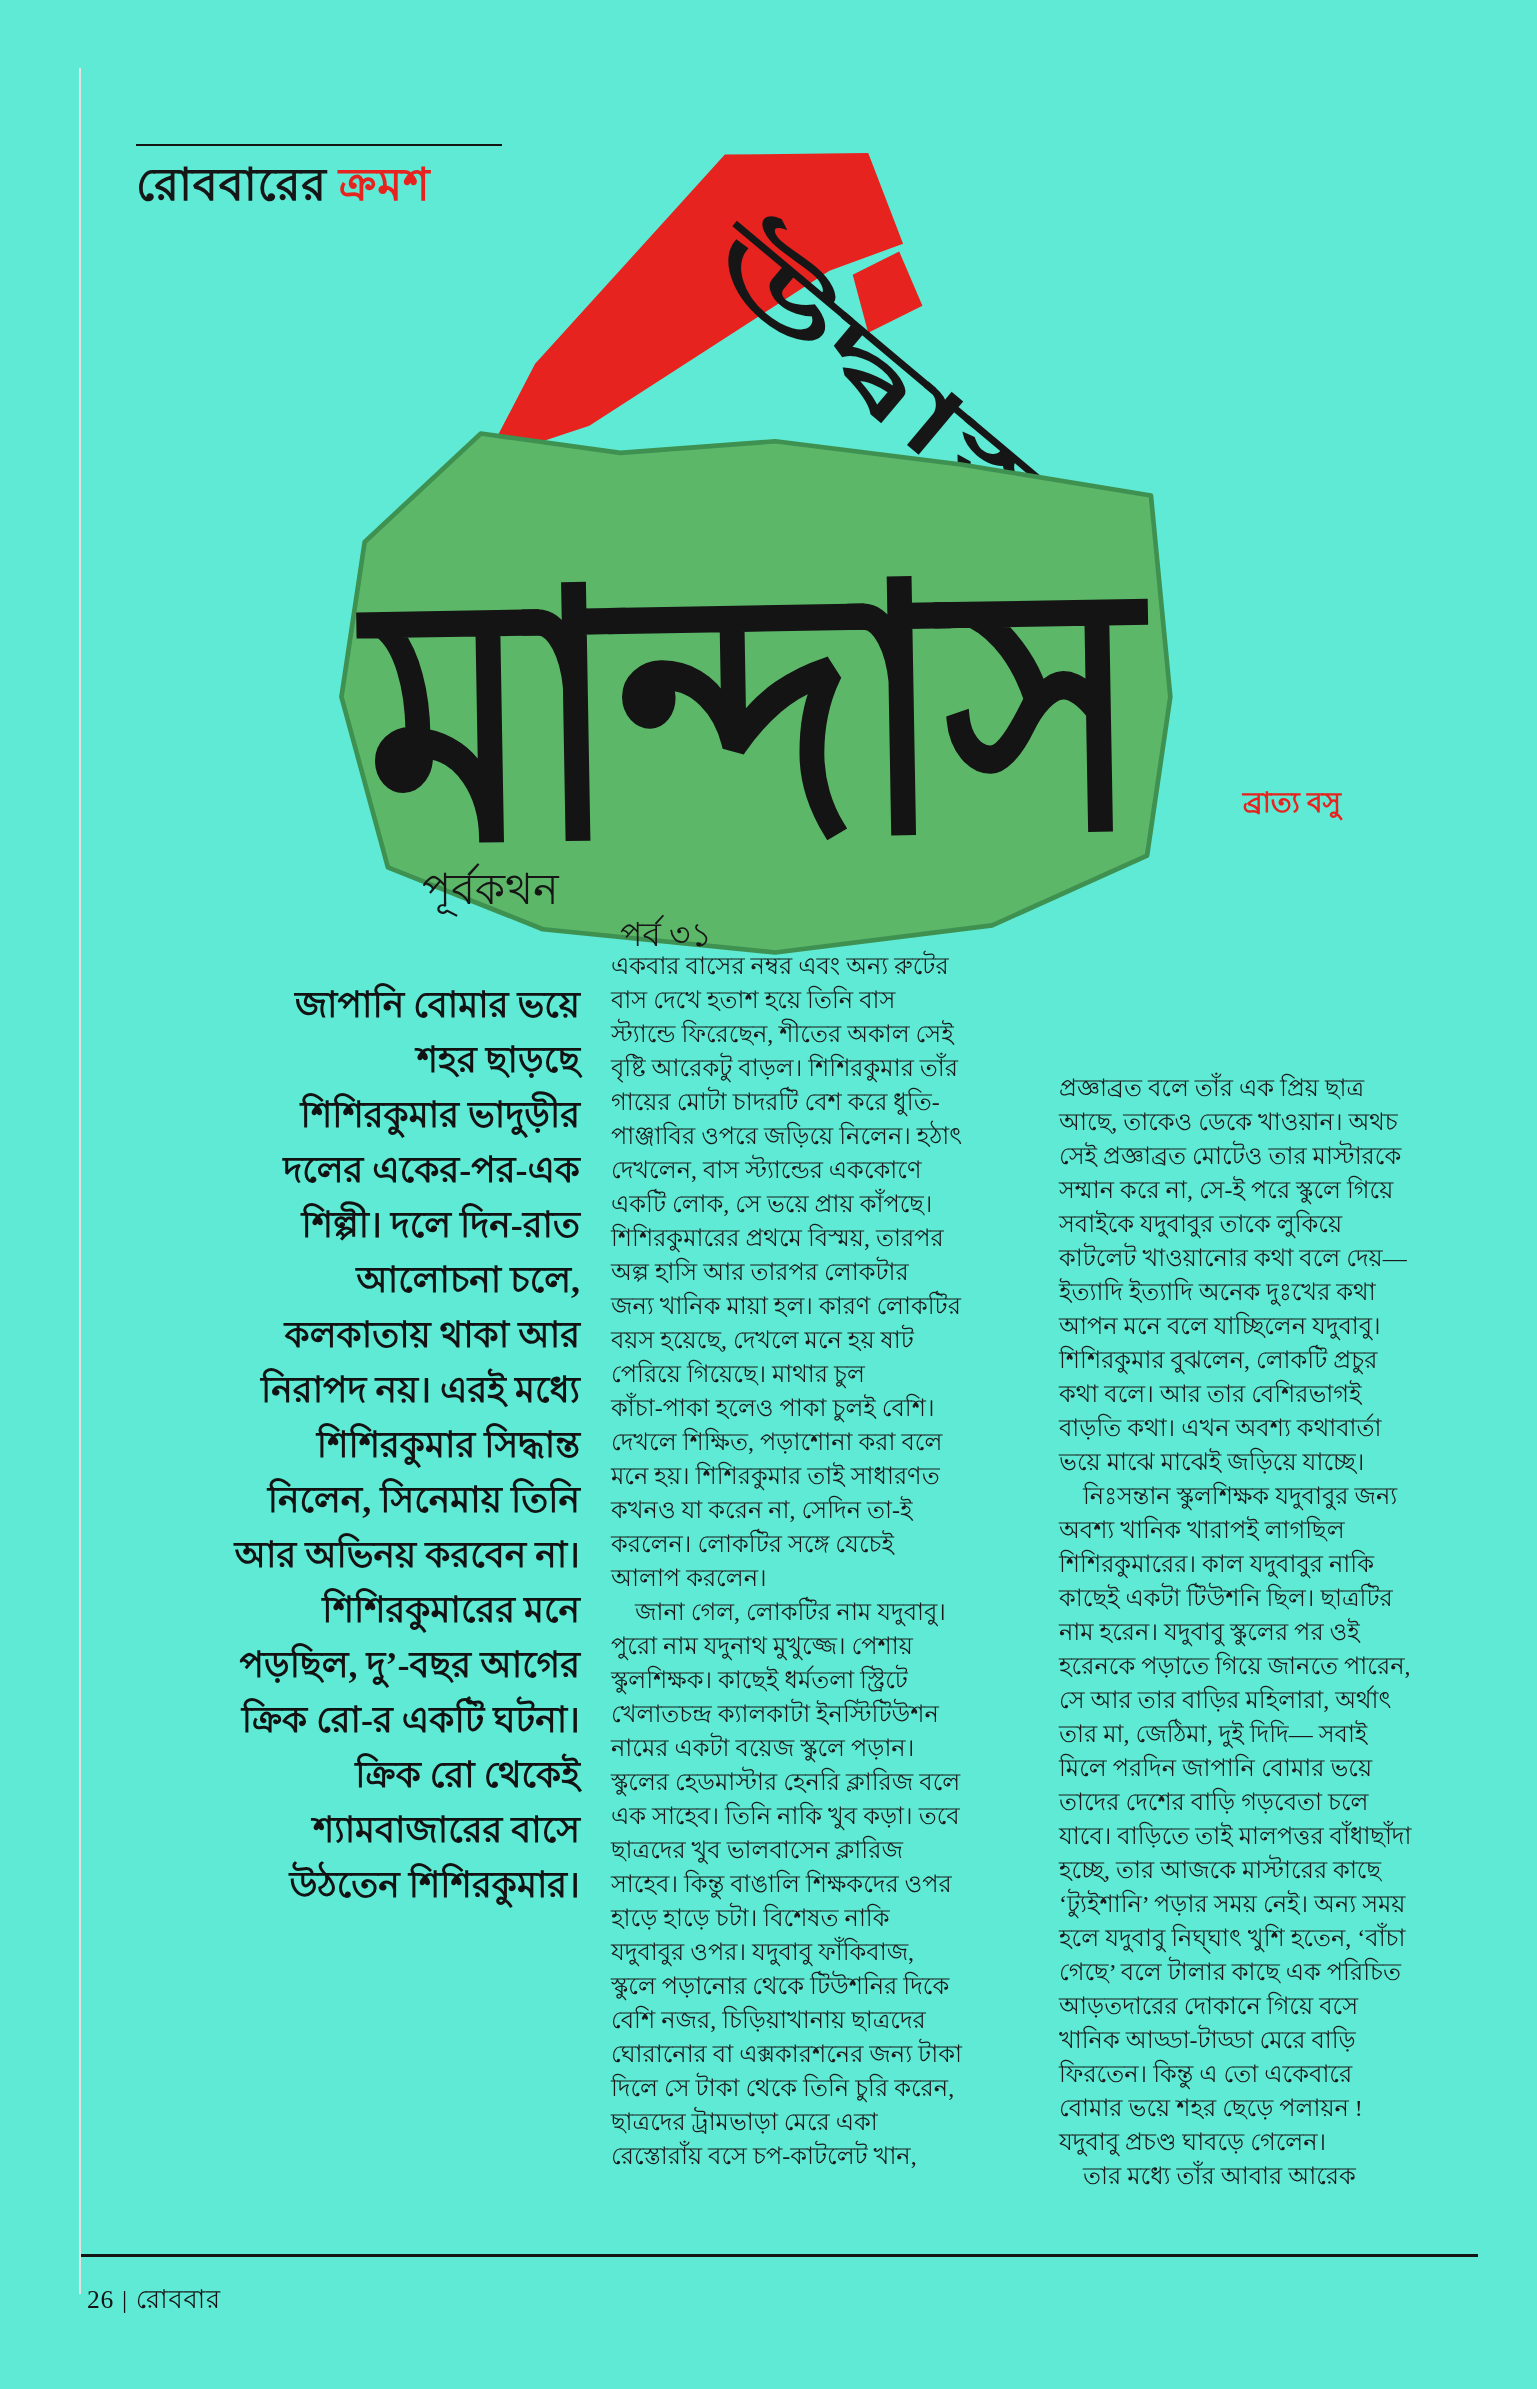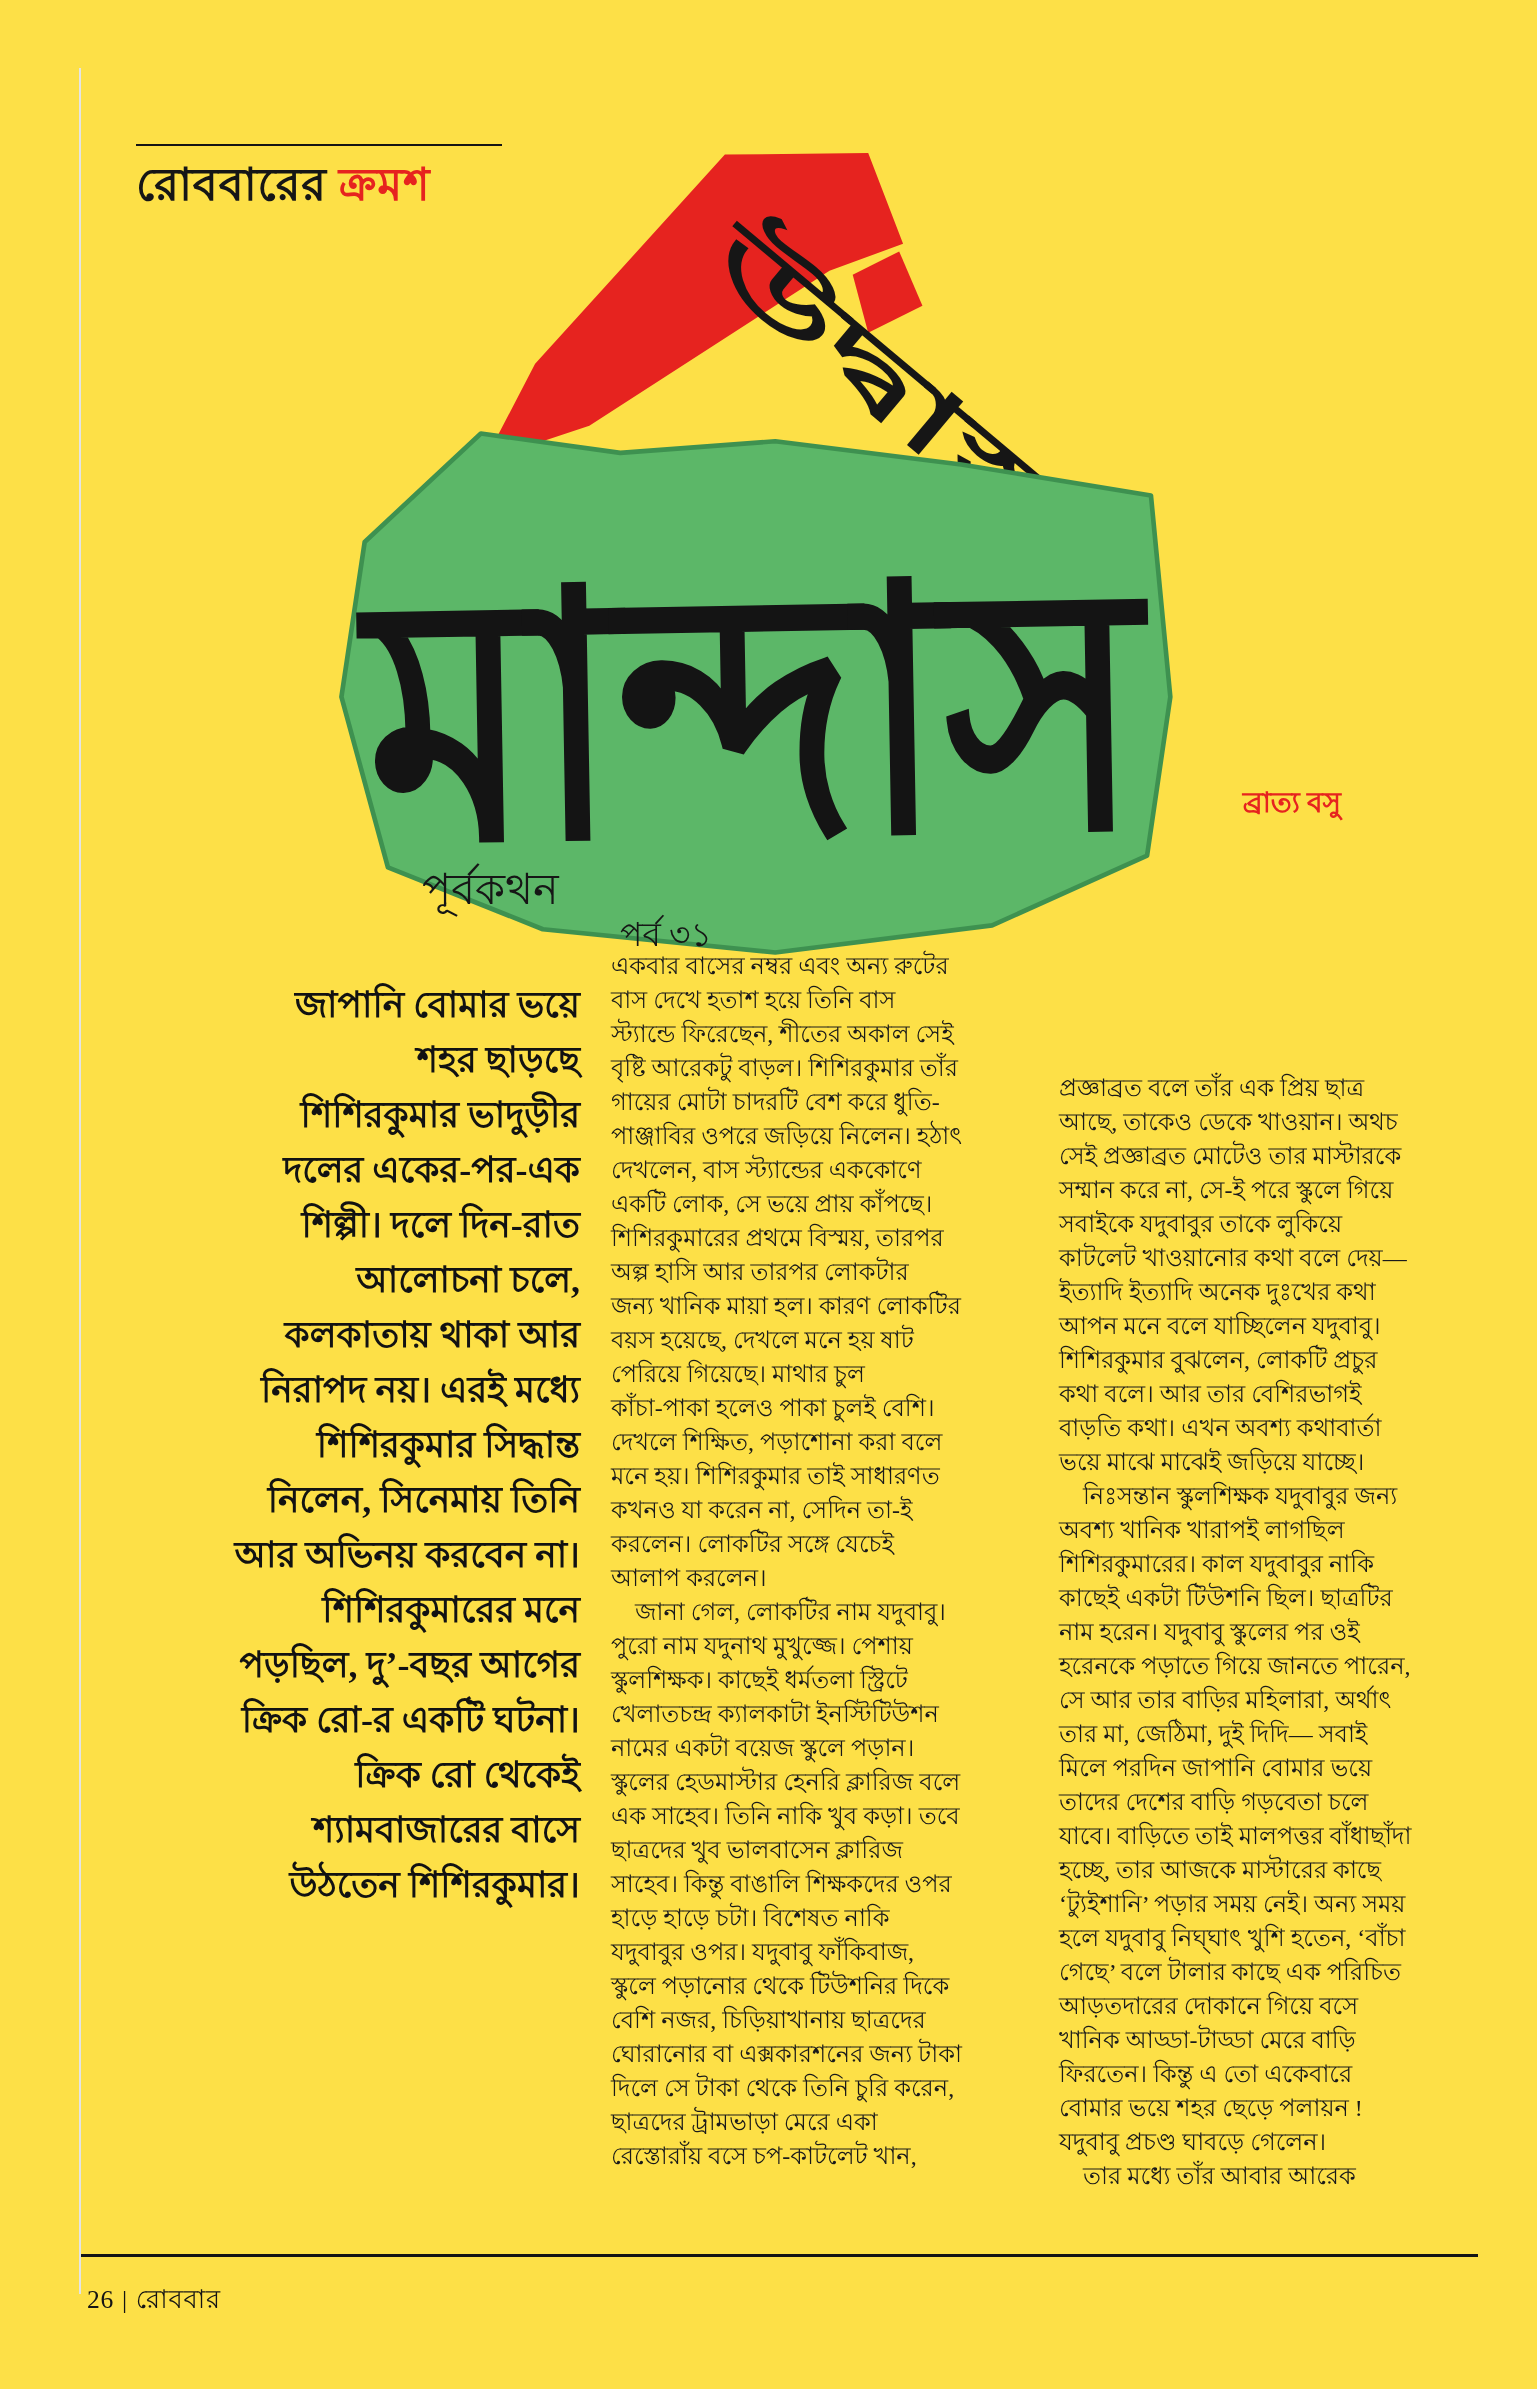--- a/index.html
+++ b/index.html
@@ -1,19 +1,19 @@
 <!DOCTYPE html>
 <html lang="bn" style="font-size:12.4px"><head>
 <meta charset="utf-8">
 <style>
   html,body{margin:0;padding:0;background:#ffffff;}
   .page{
     position:relative;
     width:1538px;height:2389px;
-    background:#fde047;
+    background:#5eead4;
     font-family:"Liberation Serif","DejaVu Serif",serif;
     color:#161616;
     overflow:hidden;
   }
   .scan-edge{position:absolute;background:#e4e4e4;}
 
   
   .header-rule{position:absolute;left:136px;top:144px;width:366px;height:2.3px;background:#141414;}
   .header-title{
     position:absolute;left:136px;top:157px;width:543px;

